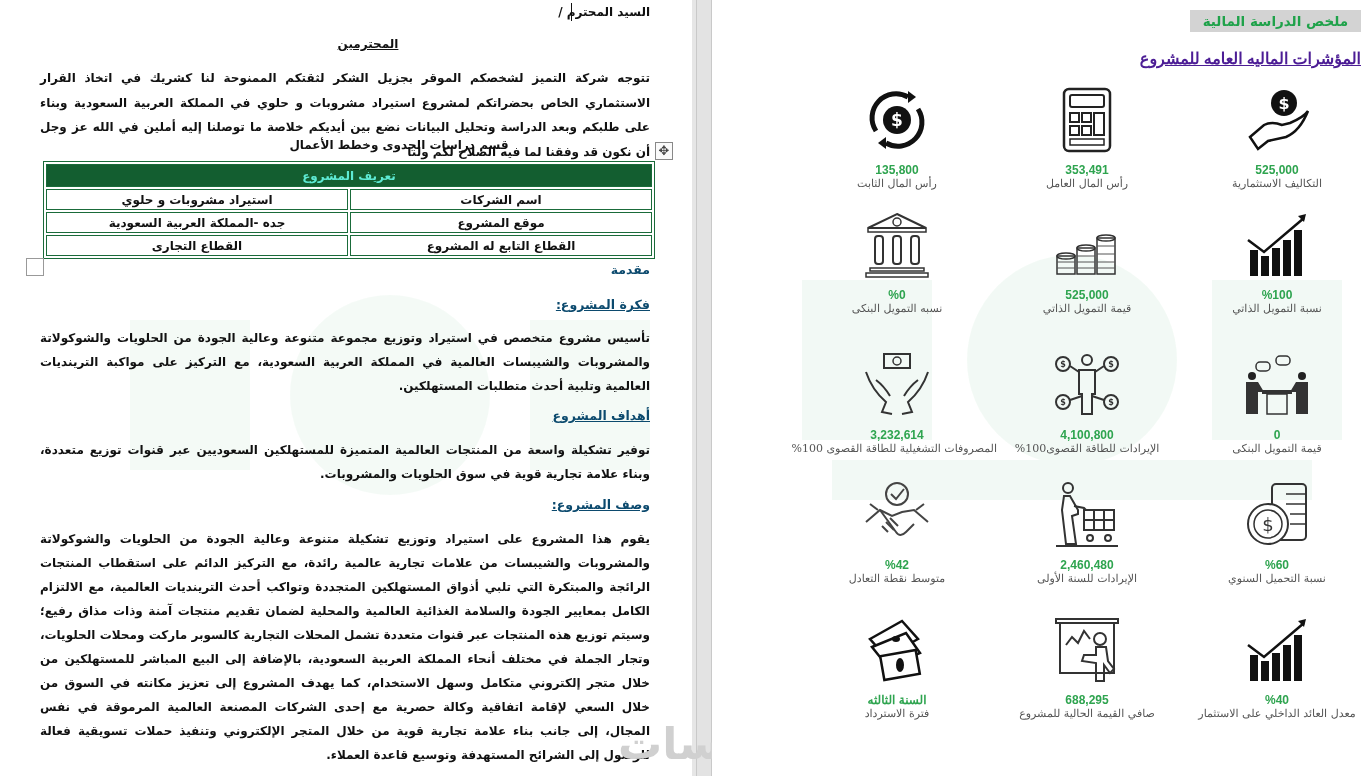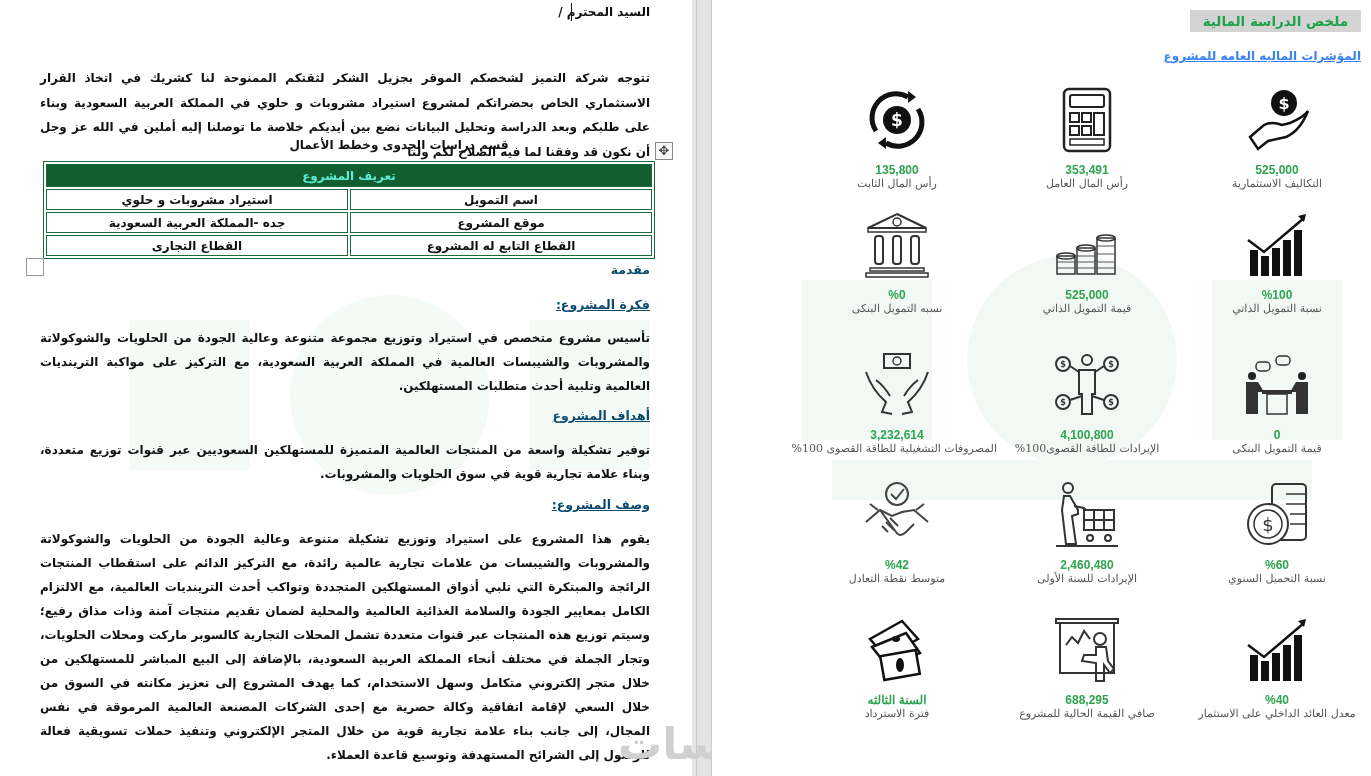--- a/index.html
+++ b/index.html
@@ -33,21 +33,21 @@
 
   .h-green { position: absolute; right: 42px; font-size: 12.5px; font-weight: bold; color: #0c4a6e; }
   .h-green.u { text-decoration: underline; }
   .para { position: absolute; right: 42px; left: 40px; font-size: 12px; font-weight: bold; line-height: 24px; text-align: justify; }
 
   .wm-left { position: absolute; left: 110px; top: 280px; width: 560px; height: 230px; opacity: 0.045; pointer-events: none; }
   .wm-bottom { position: absolute; left: 618px; top: 718px; font-size: 44px; color: #d0d0d0; font-weight: bold; pointer-events: none; }
 
   
   .fin-title { position: absolute; right: 10px; top: 10px; background: #d3d3d3; color: #1fa24a; font-size: 13.5px; font-weight: bold; padding: 3px 13px; }
-  .fin-sub { position: absolute; right: 10px; top: 49px; color: #3b82f6; font-size: 12px; font-weight: bold; text-decoration: underline; }
+  .fin-sub { position: absolute; right: 10px; top: 49px; color: #4c1d95; font-size: 16px; font-weight: bold; text-decoration: underline; font-family: Liberation Serif, serif; }
 
   .grid { position: absolute; left: 85px; top: 85px; width: 560px; direction: rtl; }
   .cell { position: absolute; width: 200px; text-align: center; }
   .cell .ico { width: 70px; height: 70px; margin: 0 auto; display: block; }
   .cell .val { color: #2ea44f; font-weight: bold; font-size: 12px; margin-top: 8px; line-height: 14px; font-family: "Liberation Sans", sans-serif; }
   .cell .lbl { color: #555; font-size: 11px; line-height: 14px; white-space: nowrap; font-family: "DejaVu Serif", serif; }
 
   .wm-right { position: absolute; left: 80px; top: 250px; width: 560px; height: 260px; opacity: 0.05; pointer-events: none; }
 </style>
 </head>
@@ -57,31 +57,32 @@
 
 <div class="page rtl" id="page-left">
   <svg class="wm-left" viewBox="0 0 560 230">
     <circle cx="280" cy="115" r="100" fill="#1fa24a"></circle>
     <rect x="20" y="40" width="120" height="150" fill="#1fa24a"></rect>
     <rect x="420" y="40" width="120" height="150" fill="#1fa24a"></rect>
   </svg>
 
   <div class="salutation txt">السيد المحترم /</div>
   <div class="cursor"></div>
+  <div class="respected txt">المحترمين</div>
   <div class="intro txt">تتوجه شركة التميز لشخصكم الموقر بجزيل الشكر لثقتكم الممنوحة لنا كشريك في اتخاذ القرار الاستثماري الخاص بحضراتكم لمشروع استيراد مشروبات و حلوي   في المملكة العربية السعودية وبناء على طلبكم وبعد الدراسة وتحليل البيانات نضع بين أيديكم خلاصة ما توصلنا إليه أملين في الله عز وجل أن نكون قد وفقنا لما فيه الصلاح لكم ولنا</div>
   <div class="dept txt">قسم دراسات الجدوى وخطط الأعمال</div>
   <div class="move-handle" style="direction:ltr">✥</div>
 
   <table class="proj">
     <tbody>
         <tr>
       <th colspan="2">تعريف المشروع</th>
     </tr>
     <tr>
-      <td>اسم التمويل</td>
+      <td>اسم الشركات</td>
       <td>استيراد مشروبات و حلوي</td>
     </tr>
     <tr>
       <td>موقع المشروع</td>
       <td>جده -المملكة العربية السعودية</td>
     </tr>
     <tr>
       <td>القطاع التابع له المشروع</td>
       <td>القطاع التجارى</td>
     </tr>

